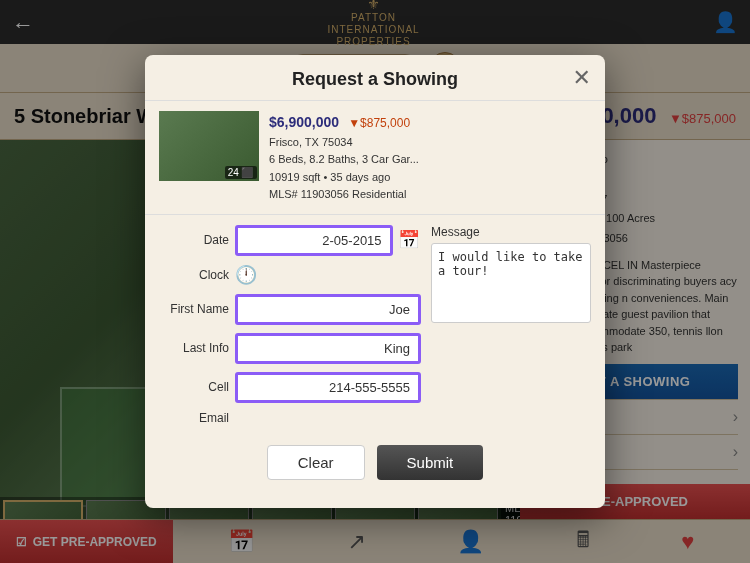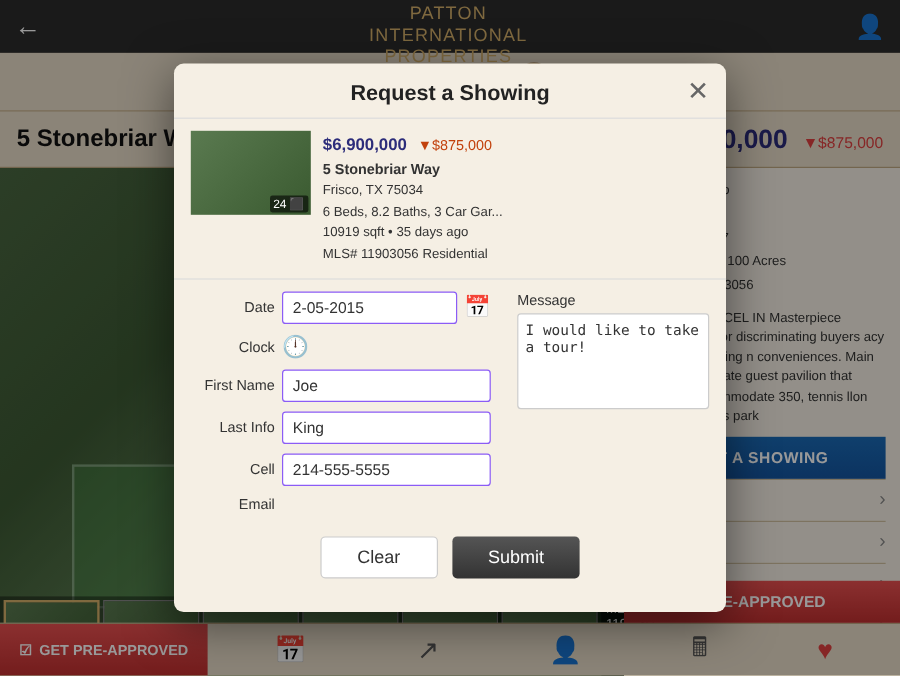--- a/index.html
+++ b/index.html
@@ -32,21 +32,21 @@
     .top-nav .logo {
       display: flex;
       flex-direction: column;
       align-items: center;
     }
     .top-nav .logo .logo-icon {
       font-size: 14px;
       color: #d4af6a;
     }
     .top-nav .logo .logo-text {
-      font-size: 15px;
+      font-size: 10px;
       color: #d4af6a;
       letter-spacing: 1px;
       text-align: center;
       line-height: 1.2;
     }
     .top-nav .user-icon {
       color: white;
       font-size: 20px;
     }
 
@@ -297,21 +297,21 @@
       margin-left: 6px;
     }
     .preview-address {
       font-weight: bold;
       font-size: 12px;
     }
 
     
     .modal-form-area {
       display: flex;
-      gap: 12px;
+      gap: 0;
       padding: 10px 14px;
     }
     .form-left {
       flex: 1;
       display: flex;
       flex-direction: column;
       gap: 8px;
     }
     .form-right {
       width: 170px;
@@ -326,26 +326,27 @@
     }
     .form-label {
       font-size: 12px;
       color: #333;
       width: 70px;
       text-align: right;
       flex-shrink: 0;
     }
     .form-input {
       flex: 1;
-      border: 1px solid #8b5cf6;
+      border: 3px solid #8b5cf6;
       background: white;
       padding: 5px 8px;
       font-size: 13px;
       border-radius: 3px;
       color: #333;
+      text-align: right;
     }
     .form-icon {
       font-size: 18px;
       color: #555;
       cursor: pointer;
     }
     .msg-label {
       font-size: 12px;
       color: #333;
       margin-bottom: 4px;
@@ -570,21 +571,20 @@
     <div class="modal-property-preview">
       <div class="preview-img">
         <div style="width:100%;height:100%;background:linear-gradient(135deg,#5a7a50,#3a5a30);"></div>
         <span class="img-count">24 ⬛</span>
       </div>
       <div class="preview-details">
         <div>
           <span class="preview-price">$6,900,000</span>
           <span class="preview-old-price">▼<span>$875,000</span></span>
         </div>
-        <div class="preview-address">5  Stonebriar Way</div>
         <div>Frisco, TX  75034</div>
         <div>6 Beds, 8.2 Baths, 3 Car Gar...</div>
         <div>10919 sqft • 35 days ago</div>
         <div><span>MLS# 11903056</span> <span>Residential</span></div>
       </div>
     </div>
 
     <div class="modal-form-area">
       <div class="form-left">
 

